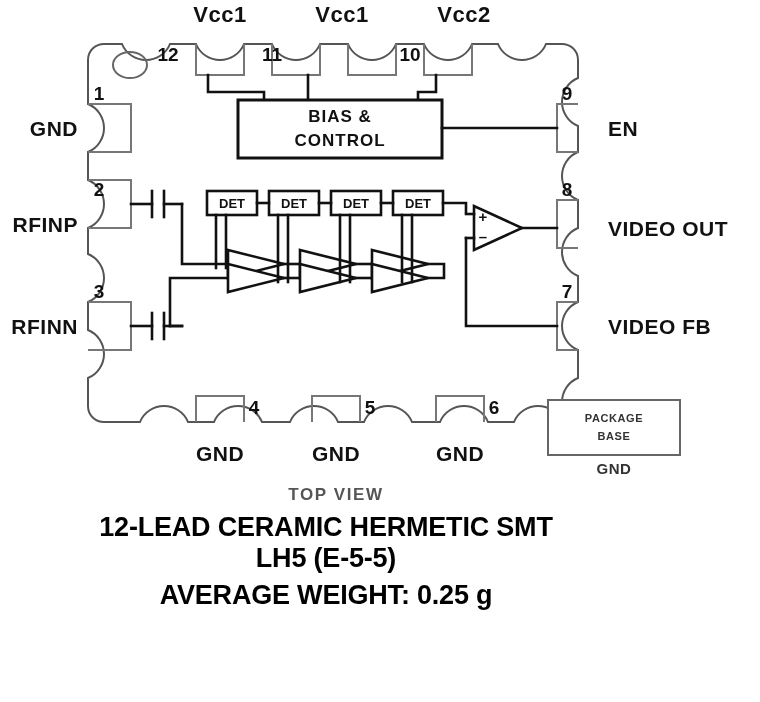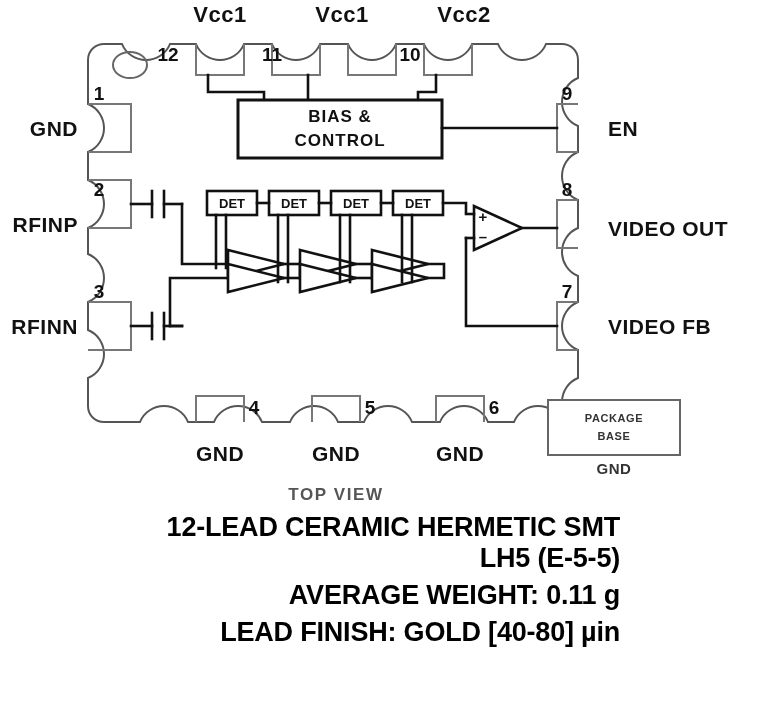--- a/index.html
+++ b/index.html
@@ -127,23 +127,23 @@
   }
   .lbl-topview {
     font-family: "Liberation Sans", sans-serif;
     font-weight: bold;
     font-size: 17px;
     fill: #555555;
     letter-spacing: 1.6px;
   }
   .caption-block {
     position: absolute;
-    left: 0;
+    left: 16px;
     width: 620px;
-    text-align: right;
+    text-align: center;
   }
   .caption-line {
     font-family: "Liberation Sans", sans-serif;
     font-weight: bold;
     font-size: 27px;
     line-height: 31px;
     color: #000000;
     letter-spacing: -0.2px;
     white-space: nowrap;
   }
@@ -389,17 +389,16 @@
       <text class="lbl-pin" x="608" y="334" text-anchor="start">VIDEO FB</text>
     </g>
 
     <text class="lbl-topview" x="336" y="500" text-anchor="middle">TOP VIEW</text>
 
   </svg>
 
   <div class="caption-block" style="top: 512px;">
     <div class="caption-line">12-LEAD CERAMIC HERMETIC SMT</div>
     <div class="caption-line tight">LH5 (E-5-5)</div>
-    <div class="caption-line gap">AVERAGE WEIGHT: 0.11 g</div>
-    <div class="caption-line gap">LEAD FINISH: GOLD [40-80] µin</div>
+    <div class="caption-line gap">AVERAGE WEIGHT: 0.25 g</div>
   </div>
 
 </div>
 
 </body></html>

